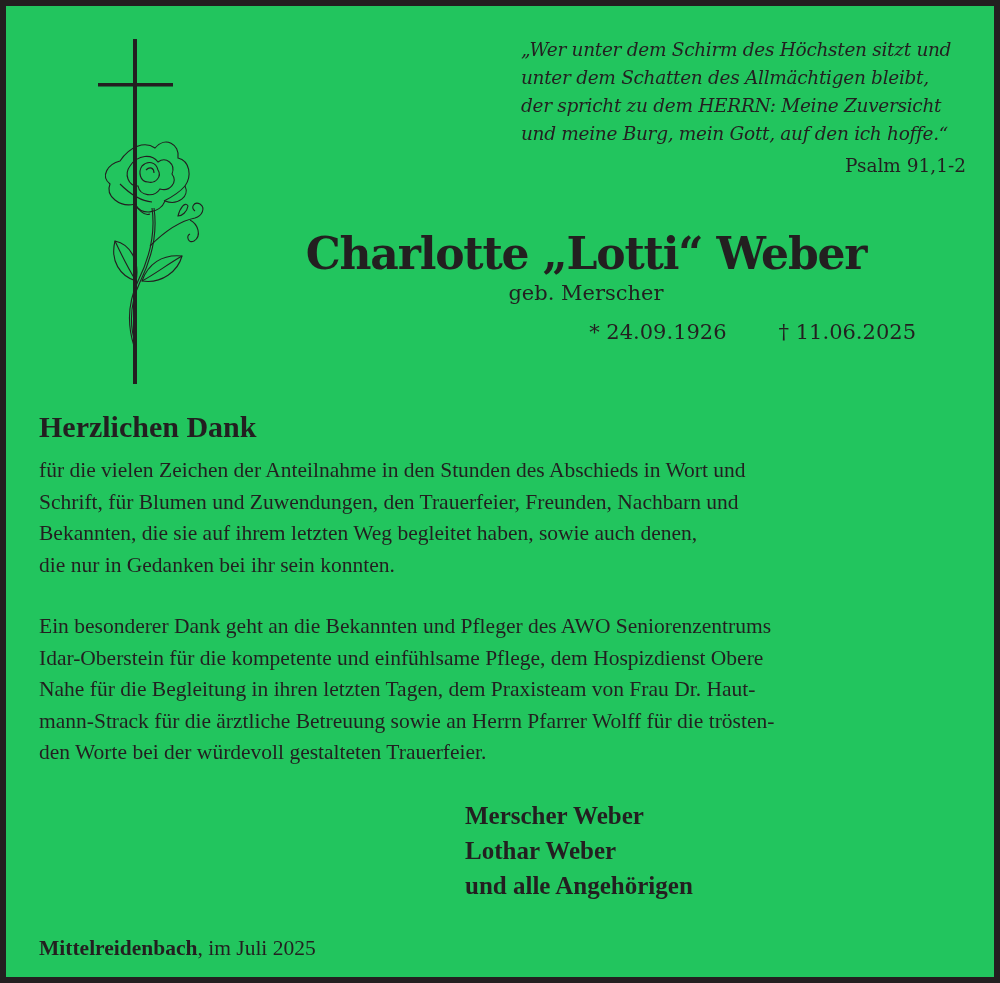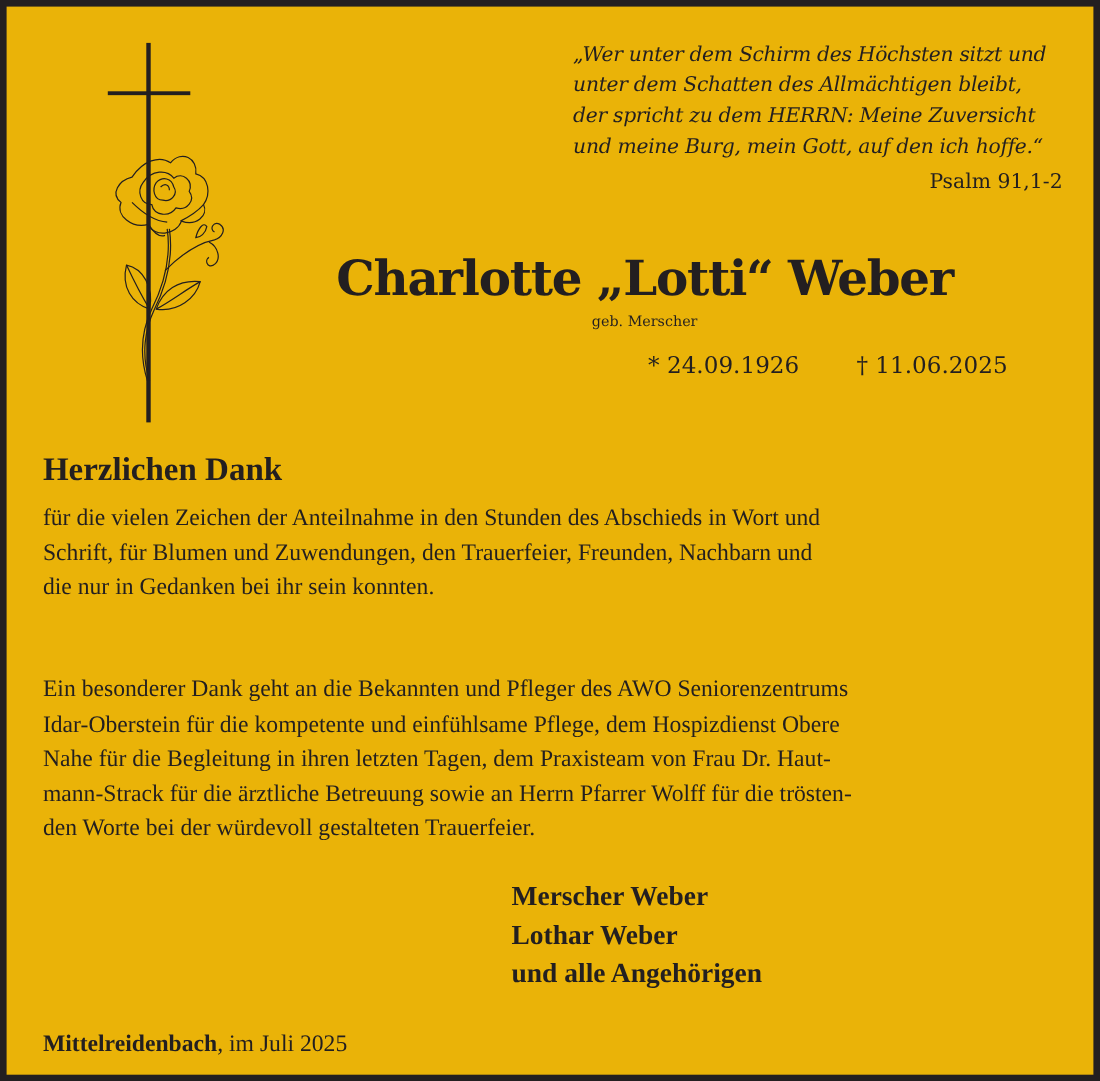--- a/index.html
+++ b/index.html
@@ -1,40 +1,40 @@
 <!DOCTYPE html>
 <html><head>
 <meta charset="utf-8">
 <style>
   html, body { margin: 0; padding: 0; background: #ffffff; }
   body { width: 1000px; height: 983px; position: relative; overflow: hidden; }
   .frame {
     position: absolute; left: 0; top: 0; width: 1000px; height: 983px;
-    box-sizing: border-box; border: 6px solid #231f20; background: #eab308;
+    box-sizing: border-box; border: 6px solid #231f20; background: #22c55e;
     color: #231f20; font-family: "DejaVu Serif", "Liberation Serif", serif;
   }
   .ornament { position: absolute; left: 84px; top: 30px; width: 130px; height: 350px; }
   .quote {
     position: absolute; left: 515px; top: 30px; width: 450px;
     font-family: "DejaVu Serif", serif; font-style: italic; font-size: 18.5px;
     line-height: 28px; letter-spacing: -0.3px;
   }
   .quote-line { display: block; white-space: nowrap; }
   .psalm {
     position: absolute; right: 28px; top: 146px;
     font-family: "DejaVu Serif", serif; font-size: 18.5px; line-height: 28px; margin-left: 11px;
   }
   .name {
     position: absolute; left: 250px; width: 660px; top: 218px; text-align: center;
     font-family: "DejaVu Serif", serif; font-weight: bold; font-size: 44px; line-height: 60px;
     letter-spacing: -1.2px;
   }
   .birthname {
     position: absolute; left: 250px; width: 660px; top: 273px; text-align: center;
-    font-family: "DejaVu Serif", serif; font-size: 13px; line-height: 28px;
+    font-family: "DejaVu Serif", serif; font-size: 21px; line-height: 28px;
   }
   .dates {
     position: absolute; left: 250px; width: 660px; top: 311px; text-align: right;
     font-family: "DejaVu Serif", serif; font-size: 21px; line-height: 30px;
   }
   .dates span { display: inline-block; }
   .dates .gap { width: 52px; }
   .heading {
     position: absolute; left: 33px; top: 401px;
     font-family: "Liberation Serif", serif; font-weight: bold; font-size: 30px; line-height: 40px;
@@ -103,20 +103,21 @@
   <div class="birthname">geb. Merscher</div>
   <div class="dates">
     <span>* 24.09.1926</span><span class="gap"></span><span>† 11.06.2025</span>
   </div>
 
   <div class="heading">Herzlichen Dank</div>
 
   <div class="para p1">
     <span class="line">für die vielen Zeichen der Anteilnahme in den Stunden des Abschieds in Wort und</span>
     <span class="line">Schrift, für Blumen und Zuwendungen, den Trauerfeier, Freunden, Nachbarn und</span>
+    <span class="line">Bekannten, die sie auf ihrem letzten Weg begleitet haben, sowie auch denen,</span>
     <span class="line">die nur in Gedanken bei ihr sein konnten.</span>
   </div>
 
   <div class="para p2">
     <span class="line">Ein besonderer Dank geht an die Bekannten und Pfleger des AWO Seniorenzentrums</span>
     <span class="line">Idar-Oberstein für die kompetente und einfühlsame Pflege, dem Hospizdienst Obere</span>
     <span class="line">Nahe für die Begleitung in ihren letzten Tagen, dem Praxisteam von Frau Dr. Haut-</span>
     <span class="line">mann-Strack für die ärztliche Betreuung sowie an Herrn Pfarrer Wolff für die trösten-</span>
     <span class="line">den Worte bei der würdevoll gestalteten Trauerfeier.</span>
   </div>

